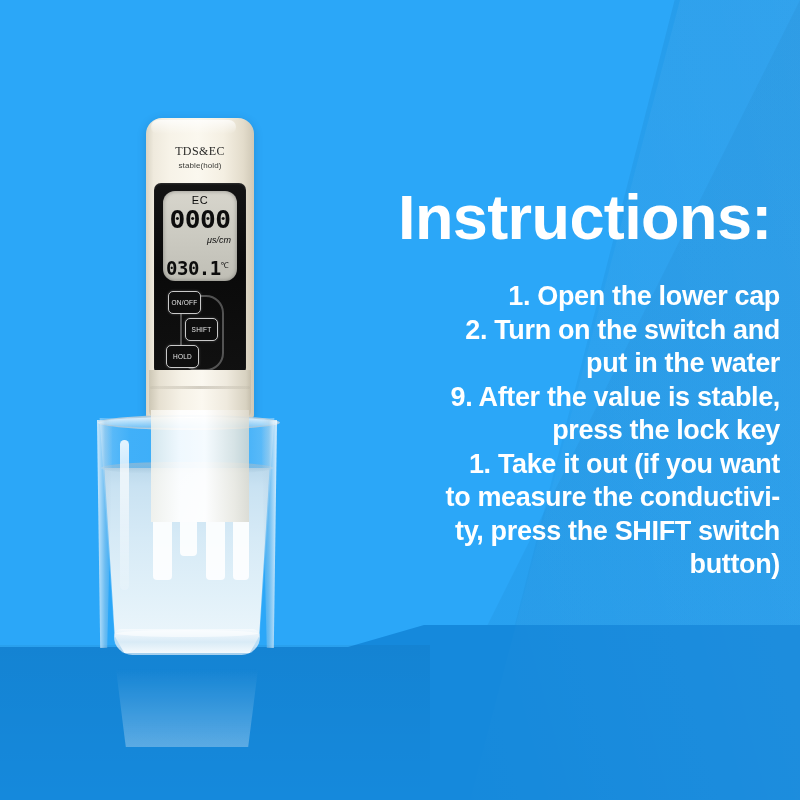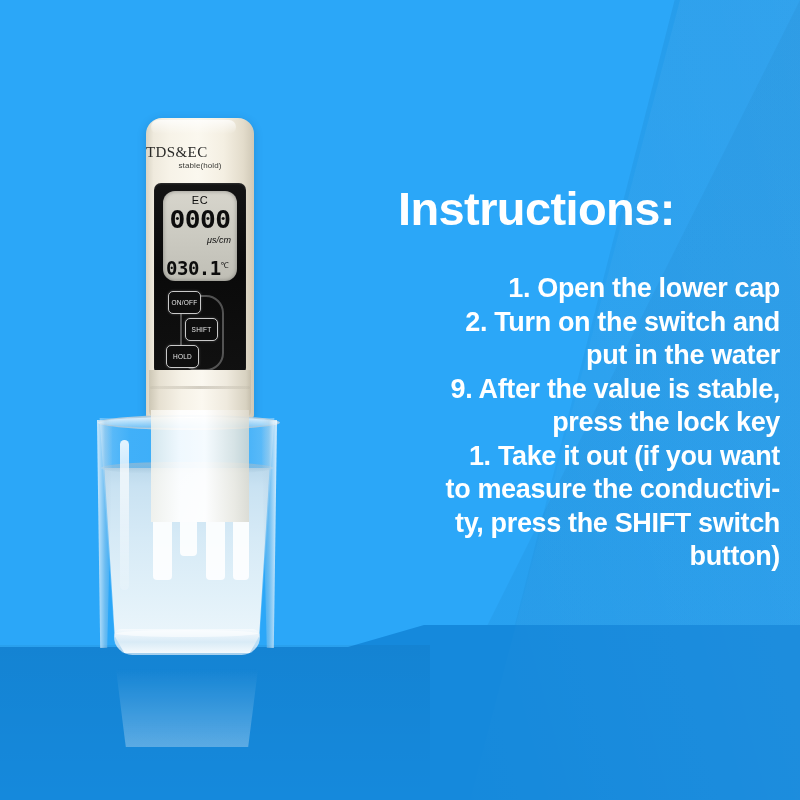--- a/index.html
+++ b/index.html
@@ -97,22 +97,23 @@
     height: 14px;
     border-radius: 12px;
     background: linear-gradient(180deg, rgba(255,255,255,0.75), rgba(255,255,255,0));
     pointer-events: none;
   }
   .brand {
     position: absolute;
     top: 26px;
     left: 0;
     width: 100%;
+    text-align: center;
     font-family: "Liberation Serif", serif;
-    font-size: 15px;
+    font-size: 12px;
     letter-spacing: .4px;
     color: #2a2a28;
   }
   .brand-sub {
     position: absolute;
     top: 43px;
     left: 0;
     width: 100%;
     text-align: center;
     font-family: "Liberation Sans", sans-serif;
@@ -403,22 +404,22 @@
   
   .copy {
     position: absolute;
     left: 398px;
     top: 180px;
     width: 382px;
     z-index: 20;
     color: #ffffff;
   }
   .copy h1 {
-    margin: 4px 0 38px 0;
-    font-size: 47px;
+    margin: 12px 0 38px 0;
+    font-size: 63px;
     line-height: 50px;
     font-weight: bold;
     letter-spacing: -0.6px;
   }
   .steps {
     font-size: 27px;
     line-height: 33.5px;
     font-weight: bold;
     letter-spacing: -0.35px;
     text-align: right;

